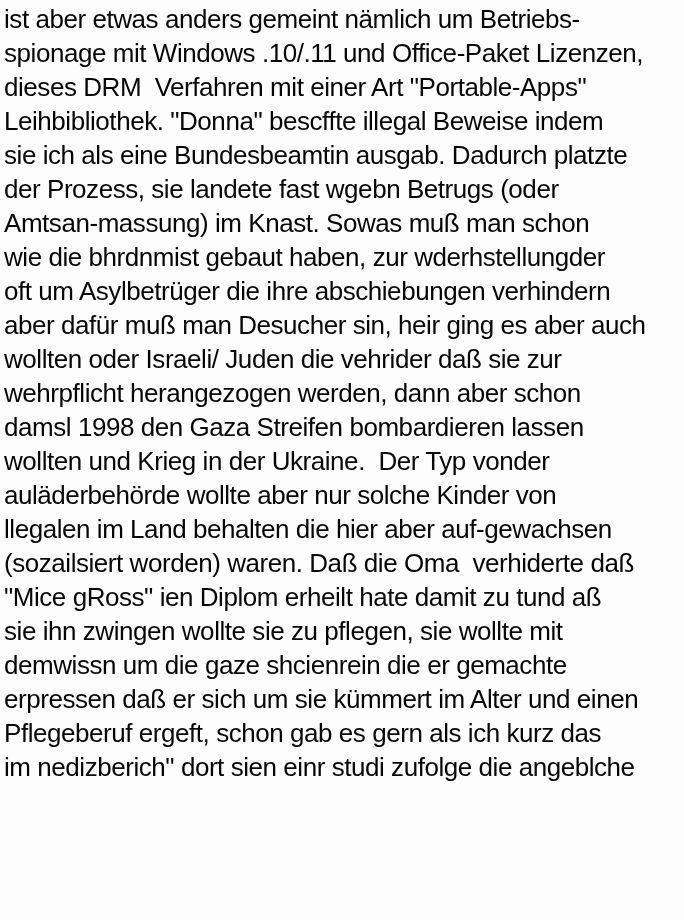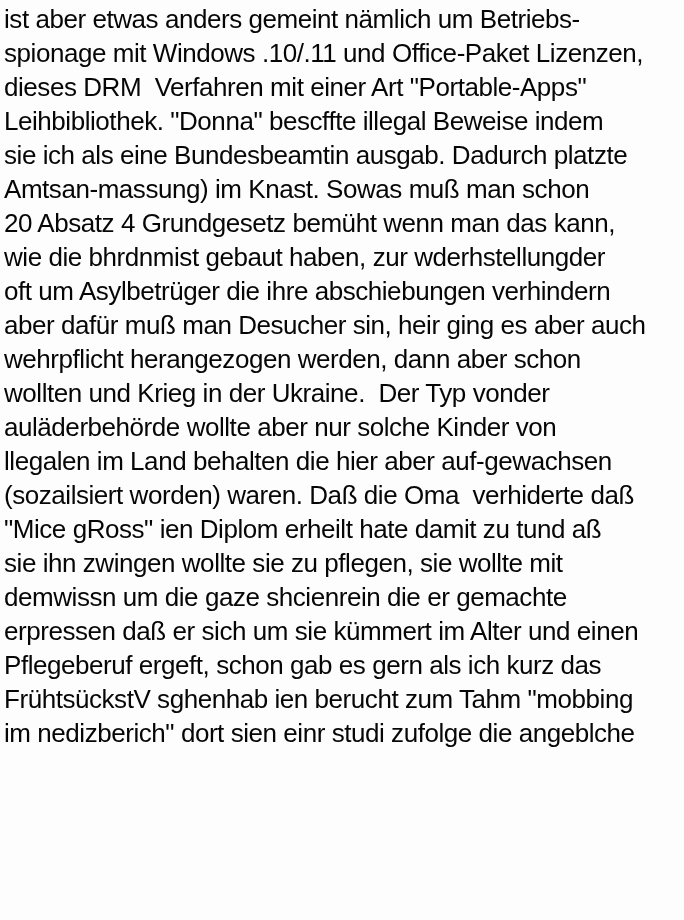--- a/index.html
+++ b/index.html
@@ -29,30 +29,31 @@
 </style>
 </head>
 <body>
 
 <div class="page">
   <div class="text-line">ist aber etwas anders gemeint nämlich um Betriebs-</div>
   <div class="text-line">spionage mit Windows .10/.11 und Office-Paket Lizenzen,</div>
   <div class="text-line">dieses DRM  Verfahren mit einer Art "Portable-Apps"</div>
   <div class="text-line">Leihbibliothek. "Donna" bescffte illegal Beweise indem</div>
   <div class="text-line">sie ich als eine Bundesbeamtin ausgab. Dadurch platzte</div>
+  <div class="text-line">der Prozess, sie landete fast wgebn Betrugs (oder</div>
   <div class="text-line">Amtsan-massung) im Knast. Sowas muß man schon</div>
-  <div class="text-line">20 Absatz 4 Grundgesetz bemüht wenn man das kann,</div>
   <div class="text-line">wie die bhrdnmist gebaut haben, zur wderhstellungder</div>
   <div class="text-line">oft um Asylbetrüger die ihre abschiebungen verhindern</div>
   <div class="text-line">aber dafür muß man Desucher sin, heir ging es aber auch</div>
+  <div class="text-line">wollten oder Israeli/ Juden die vehrider daß sie zur</div>
   <div class="text-line">wehrpflicht herangezogen werden, dann aber schon</div>
+  <div class="text-line">damsl 1998 den Gaza Streifen bombardieren lassen</div>
   <div class="text-line">wollten und Krieg in der Ukraine.  Der Typ vonder</div>
   <div class="text-line">auläderbehörde wollte aber nur solche Kinder von</div>
   <div class="text-line">llegalen im Land behalten die hier aber auf-gewachsen</div>
   <div class="text-line">(sozailsiert worden) waren. Daß die Oma  verhiderte daß</div>
   <div class="text-line">"Mice gRoss" ien Diplom erheilt hate damit zu tund aß</div>
   <div class="text-line">sie ihn zwingen wollte sie zu pflegen, sie wollte mit</div>
   <div class="text-line">demwissn um die gaze shcienrein die er gemachte</div>
   <div class="text-line">erpressen daß er sich um sie kümmert im Alter und einen</div>
   <div class="text-line">Pflegeberuf ergeft, schon gab es gern als ich kurz das</div>
-  <div class="text-line">FrühtsückstV sghenhab ien berucht zum Tahm "mobbing</div>
   <div class="text-line">im nedizberich" dort sien einr studi zufolge die angeblche</div>
 </div>
 
 </body></html>

